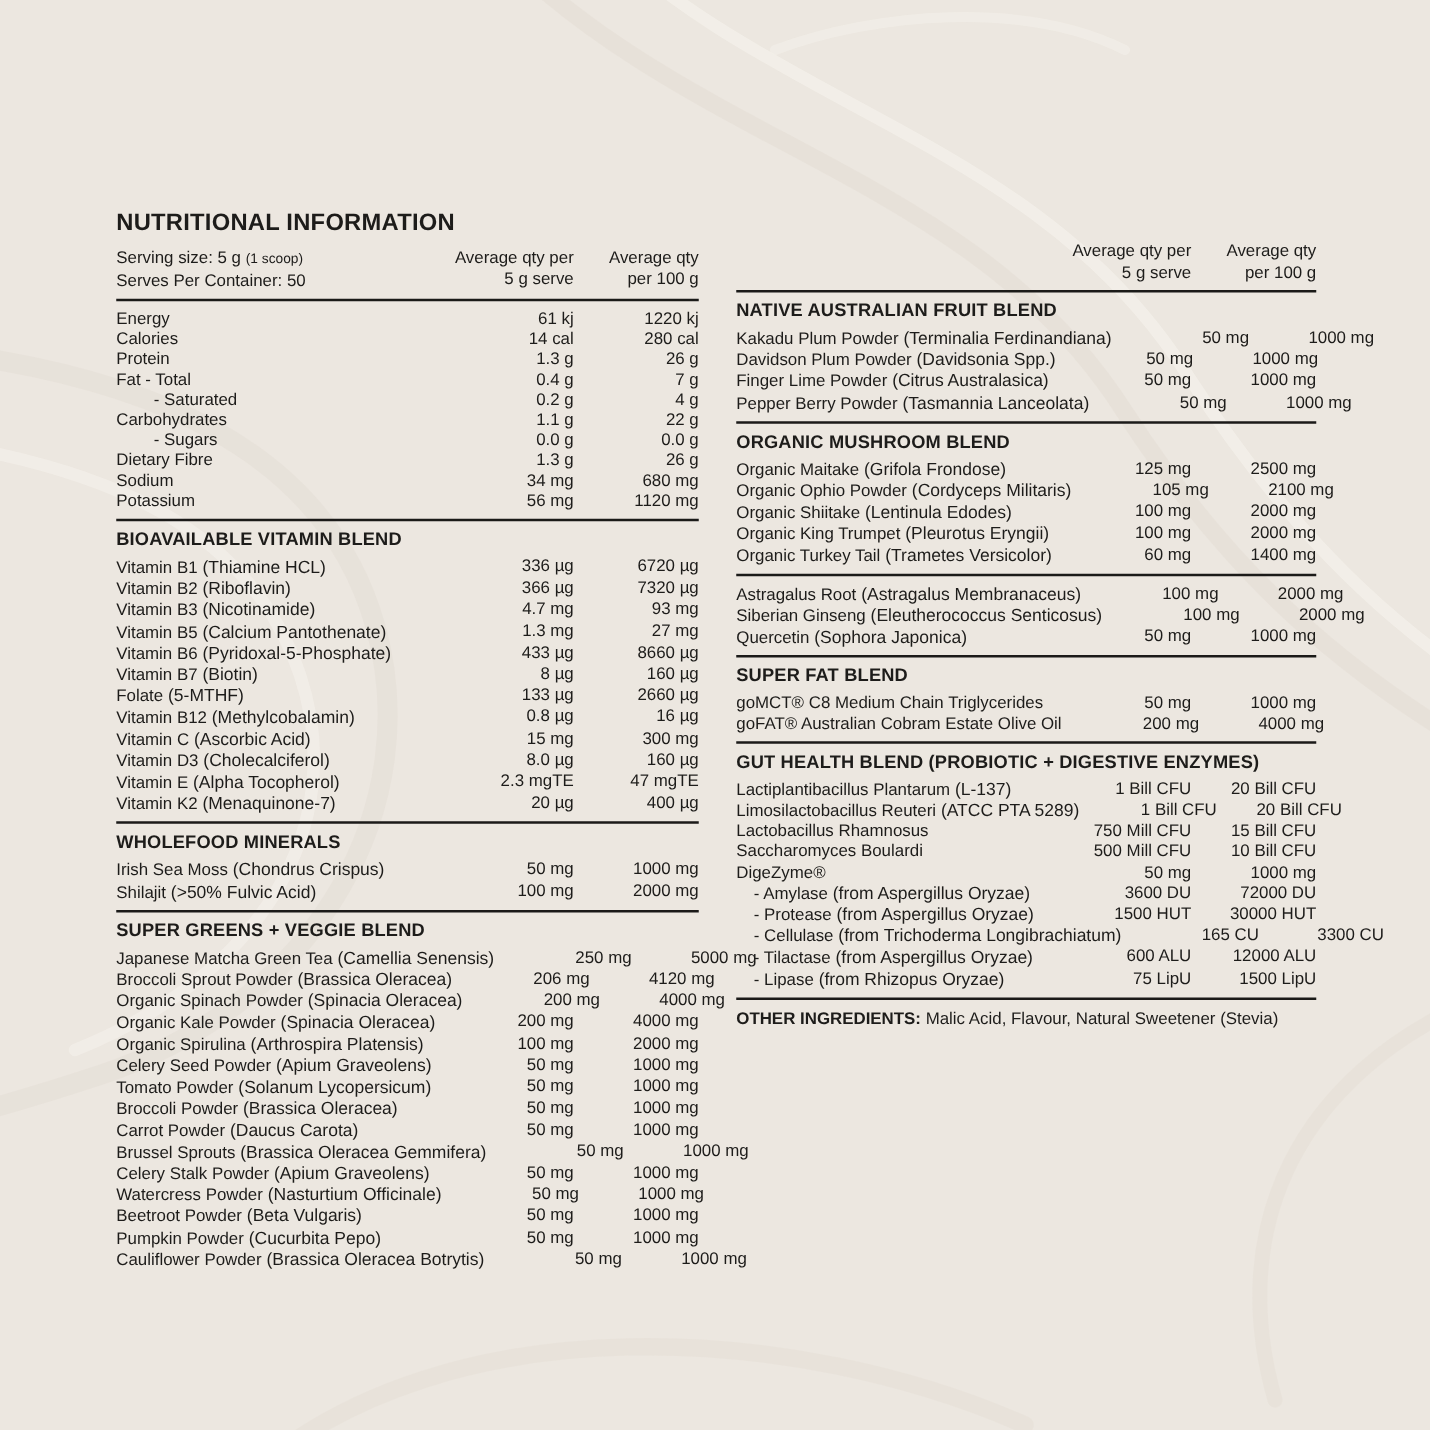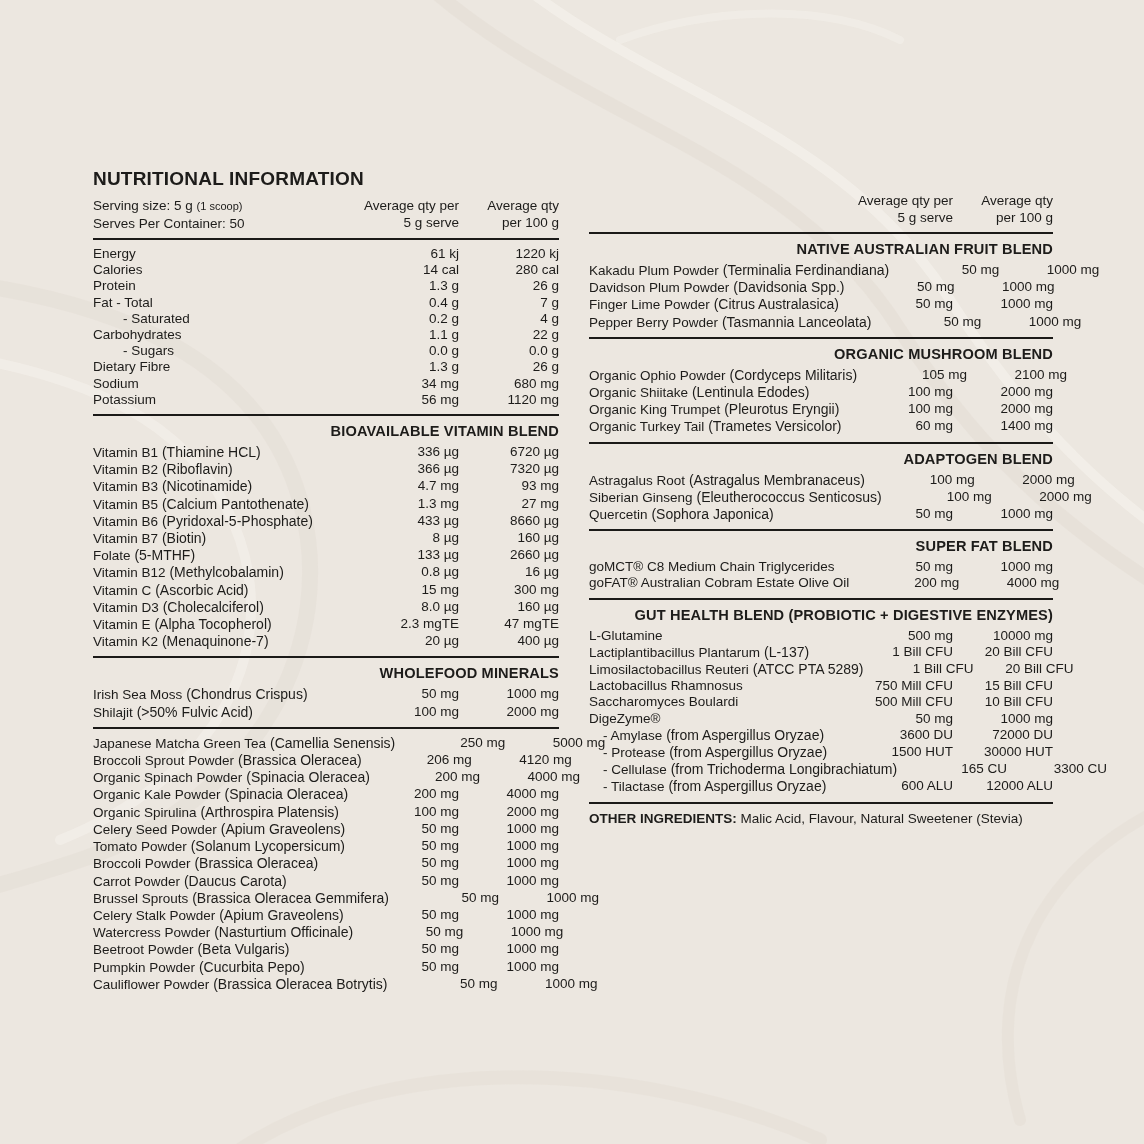--- a/index.html
+++ b/index.html
@@ -16,21 +16,21 @@
 
   .doc-title{font-size:19px;font-weight:700;letter-spacing:.2px;margin:0 0 7px 0;}
 
   .head-grid{display:grid;grid-template-columns:1fr 110px 100px;align-items:start;}
   .serving-info{font-size:13.5px;line-height:17px;}
   .serving-note{font-size:11px;}
   .qty-head{font-size:13.5px;line-height:17px;text-align:right;white-space:pre-line;}
 
   .rule{border:none;border-top:2.6px solid #1b1a18;margin:6px 0 6px 0;height:0;}
 
-  .section-title{font-size:14.6px;font-weight:700;letter-spacing:.15px;line-height:18px;margin:2px 0 4px 0;text-align:right;}
+  .section-title{font-size:14.6px;font-weight:700;letter-spacing:.15px;line-height:18px;margin:2px 0 4px 0;}
 
   .row{display:grid;grid-template-columns:1fr 110px 100px;line-height:16.2px;}
   .name{font-size:13.5px;white-space:nowrap;}
   .name .note{font-size:14px;}
   .v1,.v2{font-size:13.5px;text-align:right;white-space:nowrap;}
   .indent-1{padding-left:14px;}
   .indent-2{padding-left:30px;}
 
   .other-line{font-size:13.5px;line-height:17px;margin:2px 0 0 0;}
   .other-line .lbl{font-weight:700;}
@@ -184,20 +184,21 @@
         <span class="name">Irish Sea Moss<span class="note"> (Chondrus Crispus)</span></span>
         <span class="v1">50 mg</span>
         <span class="v2">1000 mg</span>
       </div>
       <div class="row">
         <span class="name">Shilajit<span class="note"> (&gt;50% Fulvic Acid)</span></span>
         <span class="v1">100 mg</span>
         <span class="v2">2000 mg</span>
       </div>
       <hr class="rule">
+      <div class="section-title">SUPER GREENS + VEGGIE BLEND</div>
       <div class="row">
         <span class="name">Japanese Matcha Green Tea<span class="note"> (Camellia Senensis)</span></span>
         <span class="v1">250 mg</span>
         <span class="v2">5000 mg</span>
       </div>
       <div class="row">
         <span class="name">Broccoli Sprout Powder<span class="note"> (Brassica Oleracea)</span></span>
         <span class="v1">206 mg</span>
         <span class="v2">4120 mg</span>
       </div>
@@ -297,41 +298,45 @@
         <span class="v2">1000 mg</span>
       </div>
       <div class="row">
         <span class="name">Pepper Berry Powder<span class="note"> (Tasmannia Lanceolata)</span></span>
         <span class="v1">50 mg</span>
         <span class="v2">1000 mg</span>
       </div>
       <hr class="rule">
       <div class="section-title">ORGANIC MUSHROOM BLEND</div>
       <div class="row">
+        <span class="name">Organic Maitake<span class="note"> (Grifola Frondose)</span></span>
+        <span class="v1">125 mg</span>
+        <span class="v2">2500 mg</span>
+      </div>
+      <div class="row">
         <span class="name">Organic Ophio Powder<span class="note"> (Cordyceps Militaris)</span></span>
         <span class="v1">105 mg</span>
         <span class="v2">2100 mg</span>
       </div>
       <div class="row">
         <span class="name">Organic Shiitake<span class="note"> (Lentinula Edodes)</span></span>
         <span class="v1">100 mg</span>
         <span class="v2">2000 mg</span>
       </div>
       <div class="row">
         <span class="name">Organic King Trumpet<span class="note"> (Pleurotus Eryngii)</span></span>
         <span class="v1">100 mg</span>
         <span class="v2">2000 mg</span>
       </div>
       <div class="row">
         <span class="name">Organic Turkey Tail<span class="note"> (Trametes Versicolor)</span></span>
         <span class="v1">60 mg</span>
         <span class="v2">1400 mg</span>
       </div>
       <hr class="rule">
-      <div class="section-title">ADAPTOGEN BLEND</div>
       <div class="row">
         <span class="name">Astragalus Root<span class="note"> (Astragalus Membranaceus)</span></span>
         <span class="v1">100 mg</span>
         <span class="v2">2000 mg</span>
       </div>
       <div class="row">
         <span class="name">Siberian Ginseng<span class="note"> (Eleutherococcus Senticosus)</span></span>
         <span class="v1">100 mg</span>
         <span class="v2">2000 mg</span>
       </div>
@@ -348,25 +353,20 @@
         <span class="v2">1000 mg</span>
       </div>
       <div class="row">
         <span class="name">goFAT® Australian Cobram Estate Olive Oil</span>
         <span class="v1">200 mg</span>
         <span class="v2">4000 mg</span>
       </div>
       <hr class="rule">
       <div class="section-title">GUT HEALTH BLEND (PROBIOTIC + DIGESTIVE ENZYMES)</div>
       <div class="row">
-        <span class="name">L-Glutamine</span>
-        <span class="v1">500 mg</span>
-        <span class="v2">10000 mg</span>
-      </div>
-      <div class="row">
         <span class="name">Lactiplantibacillus Plantarum<span class="note"> (L-137)</span></span>
         <span class="v1">1 Bill CFU</span>
         <span class="v2">20 Bill CFU</span>
       </div>
       <div class="row">
         <span class="name">Limosilactobacillus Reuteri<span class="note"> (ATCC PTA 5289)</span></span>
         <span class="v1">1 Bill CFU</span>
         <span class="v2">20 Bill CFU</span>
       </div>
       <div class="row">
@@ -397,17 +397,22 @@
       <div class="row">
         <span class="name indent-1">- Cellulase<span class="note"> (from Trichoderma Longibrachiatum)</span></span>
         <span class="v1">165 CU</span>
         <span class="v2">3300 CU</span>
       </div>
       <div class="row">
         <span class="name indent-1">- Tilactase<span class="note"> (from Aspergillus Oryzae)</span></span>
         <span class="v1">600 ALU</span>
         <span class="v2">12000 ALU</span>
       </div>
+      <div class="row">
+        <span class="name indent-1">- Lipase<span class="note"> (from Rhizopus Oryzae)</span></span>
+        <span class="v1">75 LipU</span>
+        <span class="v2">1500 LipU</span>
+      </div>
     </div>
 
   <hr class="rule">
   <p class="other-line"><span class="lbl">OTHER INGREDIENTS:</span> <span>Malic Acid, Flavour, Natural Sweetener (Stevia)</span></p>
 </div>
 
 </body></html>

